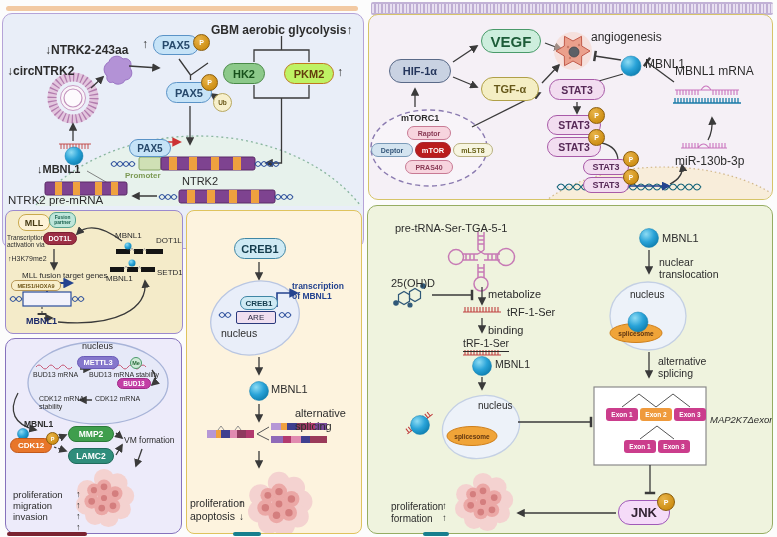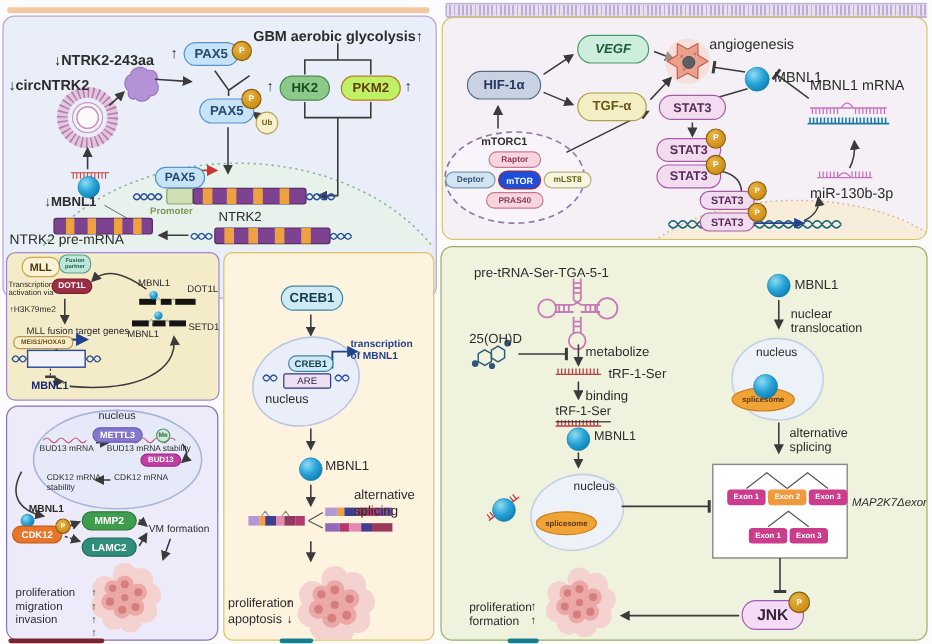--- a/index.html
+++ b/index.html
@@ -137,21 +137,21 @@
   <div class="t" style="left:208px;top:10px;font-size:12px;font-weight:600;">GBM aerobic glycolysis↑</div>
   <div class="t" style="left:42px;top:30px;font-size:12px;font-weight:600;">↓NTRK2-243aa</div>
   <div class="t" style="left:4px;top:51px;font-size:12px;font-weight:600;">↓circNTRK2</div>
   <div class="t" style="left:139px;top:24px;font-size:12px;font-weight:700;">↑</div>
   <div class="pill" style="left:150px;top:21px;width:46px;height:20px;font-size:11px;background:#c6e3f7;border:1.3px solid #5a93c7;color:#27496b;">PAX5</div>
   <div class="pb" style="left:190px;top:20px;width:15px;height:15px;font-size:7px;">P</div>
   <div class="pill" style="left:163px;top:68px;width:46px;height:21px;font-size:11px;background:#c6e3f7;border:1.3px solid #5a93c7;color:#27496b;">PAX5</div>
   <div class="pb" style="left:198px;top:60px;width:15px;height:15px;font-size:7px;">P</div>
   <div class="ub" style="left:210px;top:79px;width:17px;height:17px;font-size:6.5px;">Ub</div>
   <div class="t" style="left:219px;top:52px;font-size:12px;font-weight:700;">↑</div>
-  <div class="pill" style="left:230px;top:49px;width:42px;height:21px;font-size:11px;background:#8cc98a;border:1.3px solid #4a8a48;color:#17501b;">HK2</div>
+  <div class="pill" style="left:220px;top:49px;width:42px;height:21px;font-size:11px;background:#8cc98a;border:1.3px solid #4a8a48;color:#17501b;">HK2</div>
   <div class="pill" style="left:281px;top:49px;width:50px;height:21px;font-size:11px;background:#bef264;border:1.3px solid #c07820;color:#633c0c;">PKM2</div>
   <div class="t" style="left:334px;top:52px;font-size:12px;font-weight:700;">↑</div>
   <div class="pill" style="left:126px;top:125px;width:42px;height:18px;font-size:10px;background:#c6e3f7;border:1.3px solid #5a93c7;color:#27496b;">PAX5</div>
   <div class="t" style="left:122px;top:158px;font-size:8px;font-weight:600;color:#7c9a54;">Promoter</div>
   <div class="t" style="left:179px;top:161px;font-size:11px;font-weight:500;">NTRK2</div>
   <div class="t" style="left:34px;top:149px;font-size:11px;font-weight:700;">↓MBNL1</div>
   <div class="t" style="left:5px;top:180px;font-size:11.5px;font-weight:500;">NTRK2 pre-mRNA</div>
 </div>
 
 <div class="panel" style="left:368px;top:14px;width:405px;height:186px;background:#f5f0f6;border:1.5px solid #d6c468;border-radius:10px;">
@@ -185,33 +185,33 @@
     <circle cx="262" cy="51" r="10" fill="url(#ballG)" stroke="#0f7fb0" stroke-width="0.5"></circle>
 
     <path d="M312,133 h46 M314,133 v-5 M317,133 v-5 M320,133 v-5 M323,133 v-5 M326,133 v-5 M329,133 v-5 M341,133 v-5 M344,133 v-5 M347,133 v-5 M350,133 v-5 M353,133 v-5 M356,133 v-5 M329,133 q5.5,-8 11,0" stroke="#c973bd" stroke-width="1.1" fill="none"></path>
 
     <g>
       <path d="M306,75 h64 M308,75 v5 M311,75 v5 M314,75 v5 M317,75 v5 M320,75 v5 M323,75 v5 M326,75 v5 M329,75 v5 M344,75 v5 M347,75 v5 M350,75 v5 M353,75 v5 M356,75 v5 M359,75 v5 M362,75 v5 M365,75 v5 M368,75 v5 M332,75 q5,-8 10,0" stroke="#c973bd" stroke-width="1.1" fill="none"></path>
       <path d="M304,88 h68 M306,88 v-5 M309,88 v-5 M312,88 v-5 M315,88 v-5 M318,88 v-5 M321,88 v-5 M324,88 v-5 M327,88 v-5 M330,88 v-5 M333,88 v-5 M336,88 v-5 M339,88 v-5 M342,88 v-5 M345,88 v-5 M348,88 v-5 M351,88 v-5 M354,88 v-5 M357,88 v-5 M360,88 v-5 M363,88 v-5 M366,88 v-5 M369,88 v-5" stroke="#1a7ba8" stroke-width="1.3" fill="none"></path>
     </g>
   </svg>
   <div class="pill" style="left:20px;top:44px;width:62px;height:24px;font-size:11px;background:#c9d2e2;border:1.3px solid #5a6a88;color:#25365c;">HIF-1α</div>
-  <div class="pill" style="left:112px;top:14px;width:60px;height:24px;font-size:11px;background:#cdeedd;border:1.3px solid #4a9a6a;color:#1d5c38;font-style:italic;">VEGF</div>
+  <div class="pill" style="left:112px;top:14px;width:60px;height:24px;font-size:15px;background:#cdeedd;border:1.3px solid #4a9a6a;color:#1d5c38;">VEGF</div>
   <div class="pill" style="left:112px;top:62px;width:58px;height:24px;font-size:11px;background:#f4eec4;border:1.3px solid #b0a048;color:#66581a;">TGF-α</div>
   <div class="t" style="left:222px;top:16px;font-size:12px;">angiogenesis</div>
   <div class="t" style="left:276px;top:43px;font-size:12px;">MBNL1</div>
   <div class="pill" style="left:180px;top:64px;width:56px;height:21px;font-size:10.5px;background:#f2ddf0;border:1.3px solid #a85aa8;color:#572a57;">STAT3</div>
   <div class="pill" style="left:178px;top:100px;width:54px;height:20px;font-size:10.5px;background:#f2ddf0;border:1.3px solid #a85aa8;color:#572a57;">STAT3</div>
   <div class="pill" style="left:178px;top:122px;width:54px;height:20px;font-size:10.5px;background:#f2ddf0;border:1.3px solid #a85aa8;color:#572a57;">STAT3</div>
   <div class="pb" style="left:219px;top:92px;width:15px;height:15px;font-size:7px;">P</div>
   <div class="pb" style="left:219px;top:114px;width:15px;height:15px;font-size:7px;">P</div>
   <div class="t" style="left:32px;top:99px;font-size:9px;font-weight:700;">mTORC1</div>
   <div class="pill" style="left:38px;top:111px;width:44px;height:14px;font-size:7px;background:#f7d4de;border:1px solid #c87a94;color:#8a3a55;">Raptor</div>
   <div class="pill" style="left:2px;top:128px;width:42px;height:14px;font-size:7px;background:#d4e4f0;border:1px solid #7a9ab8;color:#35567a;">Deptor</div>
-  <div class="pill" style="left:46px;top:127px;width:36px;height:16px;font-size:7.5px;background:#1d4ed8;border:1px solid #a82832;color:#fff;">mTOR</div>
+  <div class="pill" style="left:46px;top:127px;width:36px;height:16px;font-size:7.5px;background:#b91c1c;border:1px solid #a82832;color:#fff;">mTOR</div>
   <div class="pill" style="left:84px;top:128px;width:40px;height:14px;font-size:7px;background:#f7f5e0;border:1px solid #b8b080;color:#686018;">mLST8</div>
   <div class="pill" style="left:36px;top:145px;width:48px;height:14px;font-size:7px;background:#f7d4de;border:1px solid #c87a94;color:#8a3a55;">PRAS40</div>
   <div class="pill" style="left:214px;top:144px;width:46px;height:16px;font-size:9px;background:#f2ddf0;border:1.2px solid #a85aa8;color:#572a57;">STAT3</div>
   <div class="pill" style="left:214px;top:162px;width:46px;height:16px;font-size:9px;background:#f2ddf0;border:1.2px solid #a85aa8;color:#572a57;">STAT3</div>
   <div class="pb" style="left:254px;top:136px;width:14px;height:14px;font-size:6.5px;">P</div>
   <div class="pb" style="left:254px;top:154px;width:14px;height:14px;font-size:6.5px;">P</div>
   <div class="t" style="left:306px;top:50px;font-size:12px;">MBNL1 mRNA</div>
   <div class="t" style="left:306px;top:140px;font-size:12px;">miR-130b-3p</div>
 </div>
 

